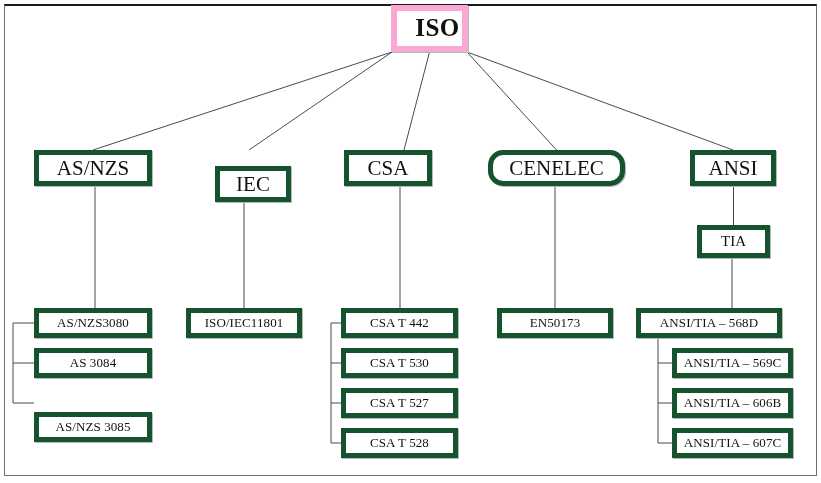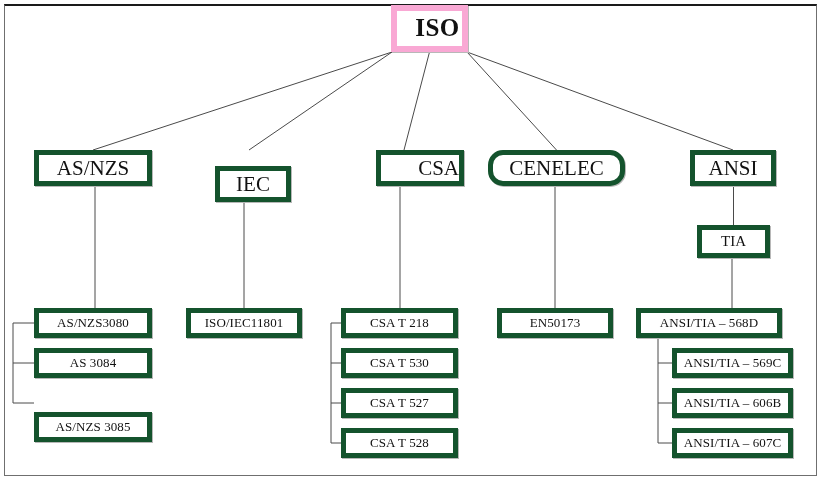--- a/index.html
+++ b/index.html
@@ -99,21 +99,21 @@
   <div id="nodes-layer">
       <div class="node root" style="left: 391px; top: 5px; width: 77px; height: 47px;">
         <span>ISO</span>
       </div>
       <div class="node level1" style="left: 34px; top: 150px; width: 118px; height: 36px;">
         <span>AS/NZS</span>
       </div>
       <div class="node level1" style="left: 215px; top: 150px; width: 76px; height: 36px; margin-top: 16px;">
         <span>IEC</span>
       </div>
-      <div class="node level1" style="left: 376px; top: 150px; width: 88px; height: 36px; justify-content: flex-end;">
+      <div class="node level1" style="left: 344px; top: 150px; width: 88px; height: 36px;">
         <span>CSA</span>
       </div>
       <div class="node level1" style="left: 488px; top: 150px; width: 137px; height: 36px; border-radius: 15px;">
         <span>CENELEC</span>
       </div>
       <div class="node level1" style="left: 690px; top: 150px; width: 86px; height: 36px;">
         <span>ANSI</span>
       </div>
       <div class="node mid" style="left: 697px; top: 225px; width: 73px; height: 33px;">
         <span>TIA</span>
@@ -124,21 +124,21 @@
       <div class="node leaf" style="left: 34px; top: 348px; width: 118px; height: 30px;">
         <span>AS 3084</span>
       </div>
       <div class="node leaf" style="left: 34px; top: 388px; width: 118px; height: 30px; margin-top: 24px;">
         <span>AS/NZS 3085</span>
       </div>
       <div class="node leaf" style="left: 186px; top: 308px; width: 116px; height: 30px;">
         <span>ISO/IEC11801</span>
       </div>
       <div class="node leaf" style="left: 341px; top: 308px; width: 117px; height: 30px;">
-        <span>CSA T 218</span>
+        <span>CSA T 442</span>
       </div>
       <div class="node leaf" style="left: 341px; top: 348px; width: 117px; height: 30px;">
         <span>CSA T 530</span>
       </div>
       <div class="node leaf" style="left: 341px; top: 388px; width: 117px; height: 30px;">
         <span>CSA T 527</span>
       </div>
       <div class="node leaf" style="left: 341px; top: 428px; width: 117px; height: 30px;">
         <span>CSA T 528</span>
       </div>

